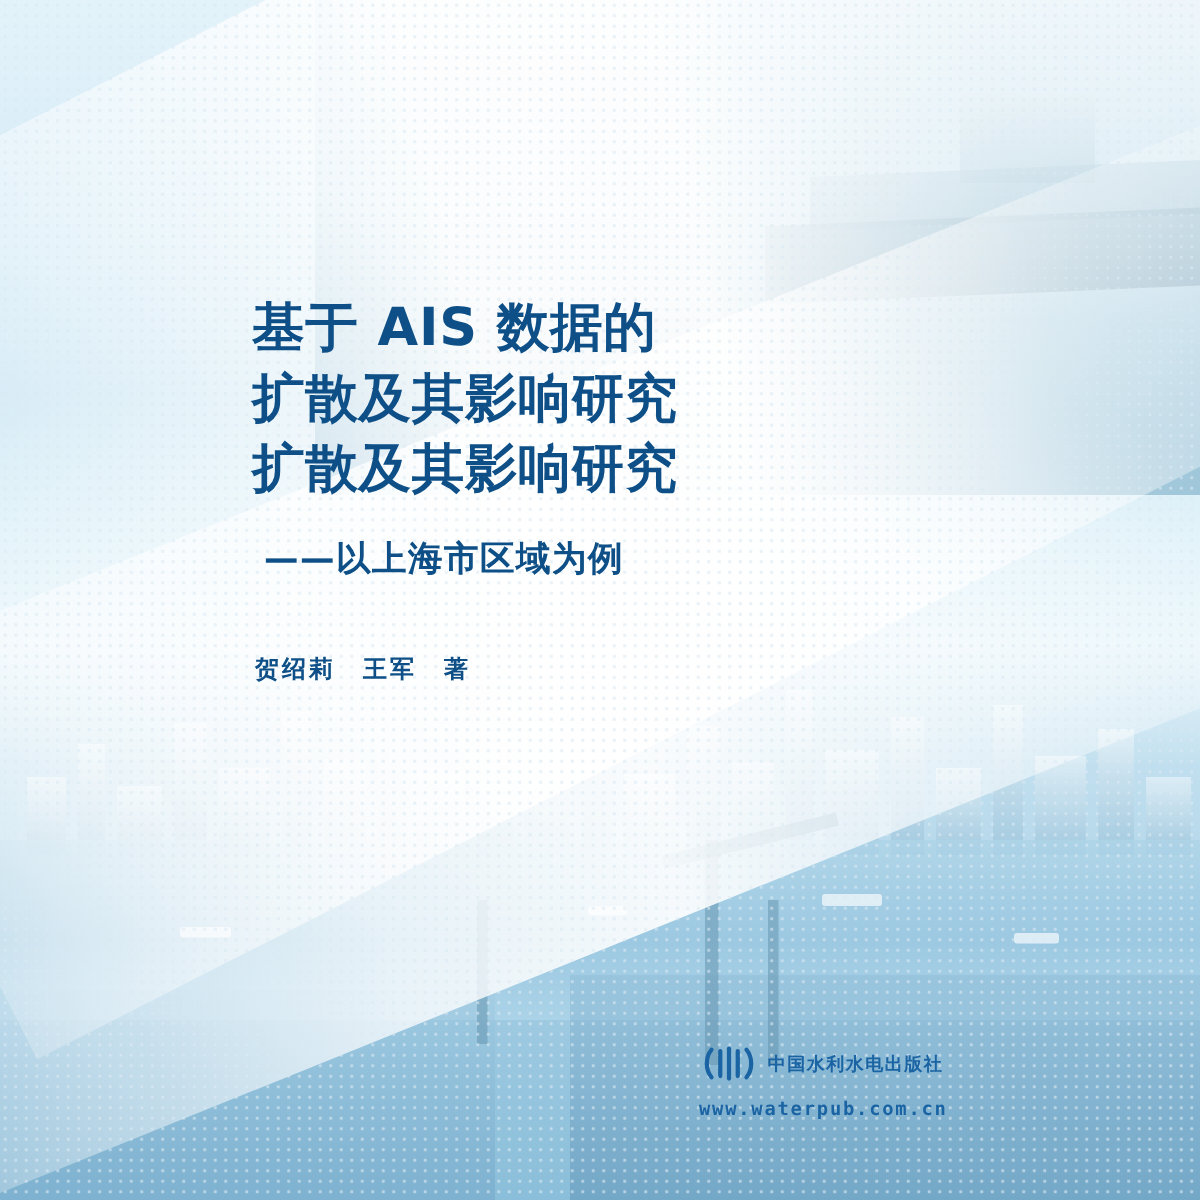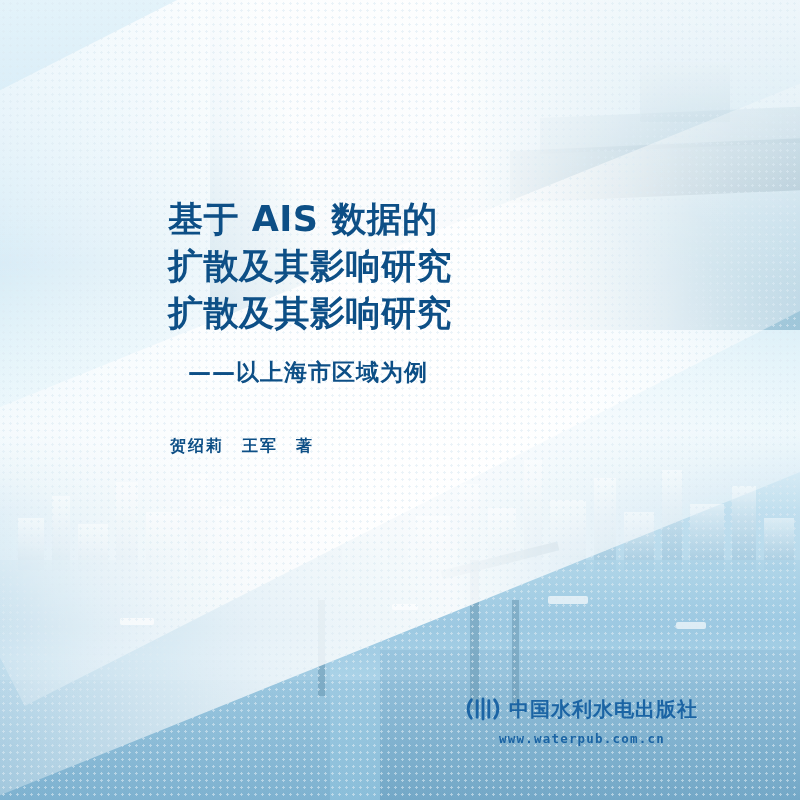--- a/index.html
+++ b/index.html
@@ -164,21 +164,21 @@
     font-family: "DejaVu Sans", "Liberation Sans", sans-serif;
     font-size: 35px;
     font-weight: 700;
     color: #0d4f86;
     letter-spacing: 0.5px;
     line-height: 47px;
     white-space: nowrap;
   }
   .subtitle {
     margin-top: 20px;
-    margin-left: 20px;
+    margin-left: 8px;
     font-family: "DejaVu Sans", "Liberation Sans", sans-serif;
     font-size: 23px;
     font-weight: 700;
     color: #0d4f86;
     letter-spacing: 1px;
     white-space: nowrap;
   }
   .authors {
     position: absolute;
     left: 170px;
@@ -205,21 +205,21 @@
     align-items: center;
     gap: 9px;
   }
   .pub-mark {
     width: 34px;
     height: 30px;
     flex: none;
   }
   .pub-name {
     font-family: "DejaVu Sans", "Liberation Sans", sans-serif;
-    font-size: 20px;
+    font-size: 12px;
     font-weight: 700;
     color: #1b64a4;
     letter-spacing: 1px;
     white-space: nowrap;
   }
   .pub-url {
     margin-top: 7px;
     font-family: "DejaVu Sans Mono", "Liberation Mono", monospace;
     font-size: 12.5px;
     font-weight: 700;

